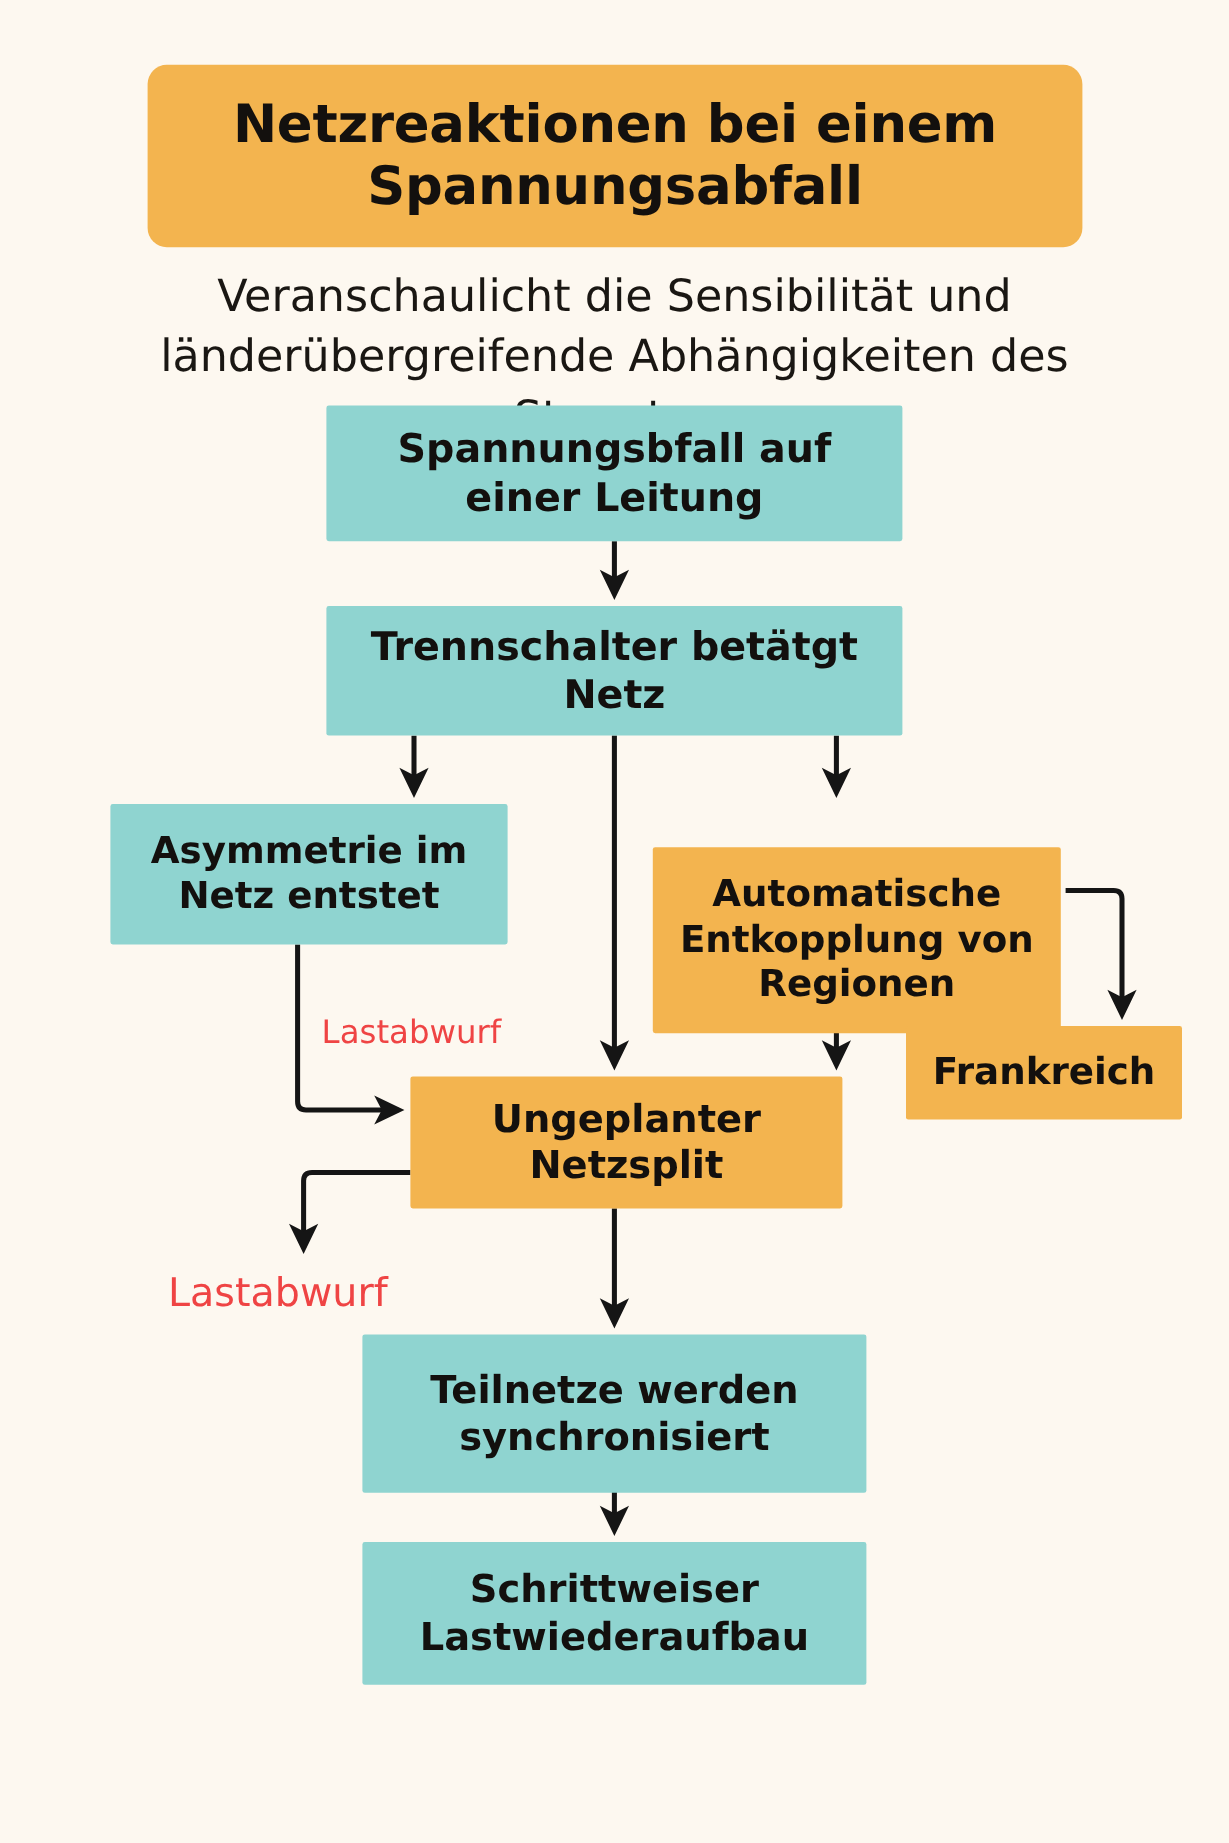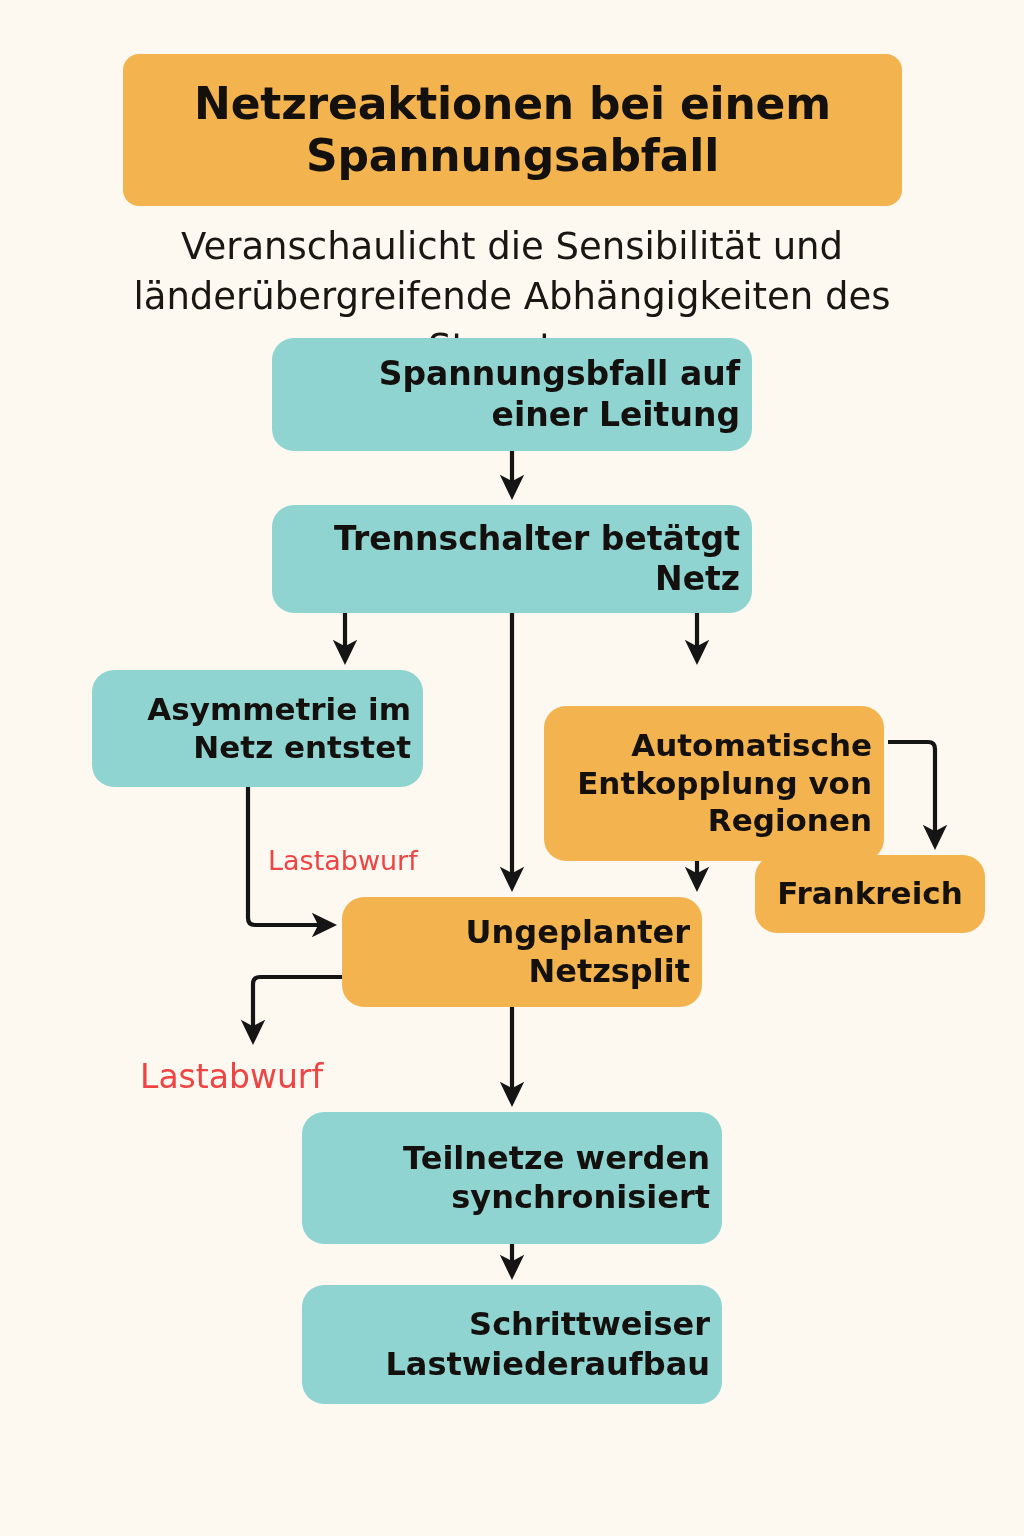--- a/index.html
+++ b/index.html
@@ -52,25 +52,25 @@
     text-align: center;
     font-size: 37px;
     color: #1A1713;
     line-height: 1.36;
   }
 
   
   .node {
     position: absolute;
     box-sizing: border-box;
-    border-radius: 22px;
+    border-radius: 2px;
     display: flex;
     align-items: center;
     justify-content: center;
-    text-align: right;
+    text-align: center;
     color: #13100E;
     font-weight: bold;
     line-height: 1.22;
     padding: 6px 12px;
     z-index: 3;
   }
   .node.teal  { background: #8FD4D0; }
   .node.amber { background: #F3B44F; }
 
   #node-spannungsabfall { left: 272px; top: 338px; width: 480px; height: 113px; font-size: 33px; }

